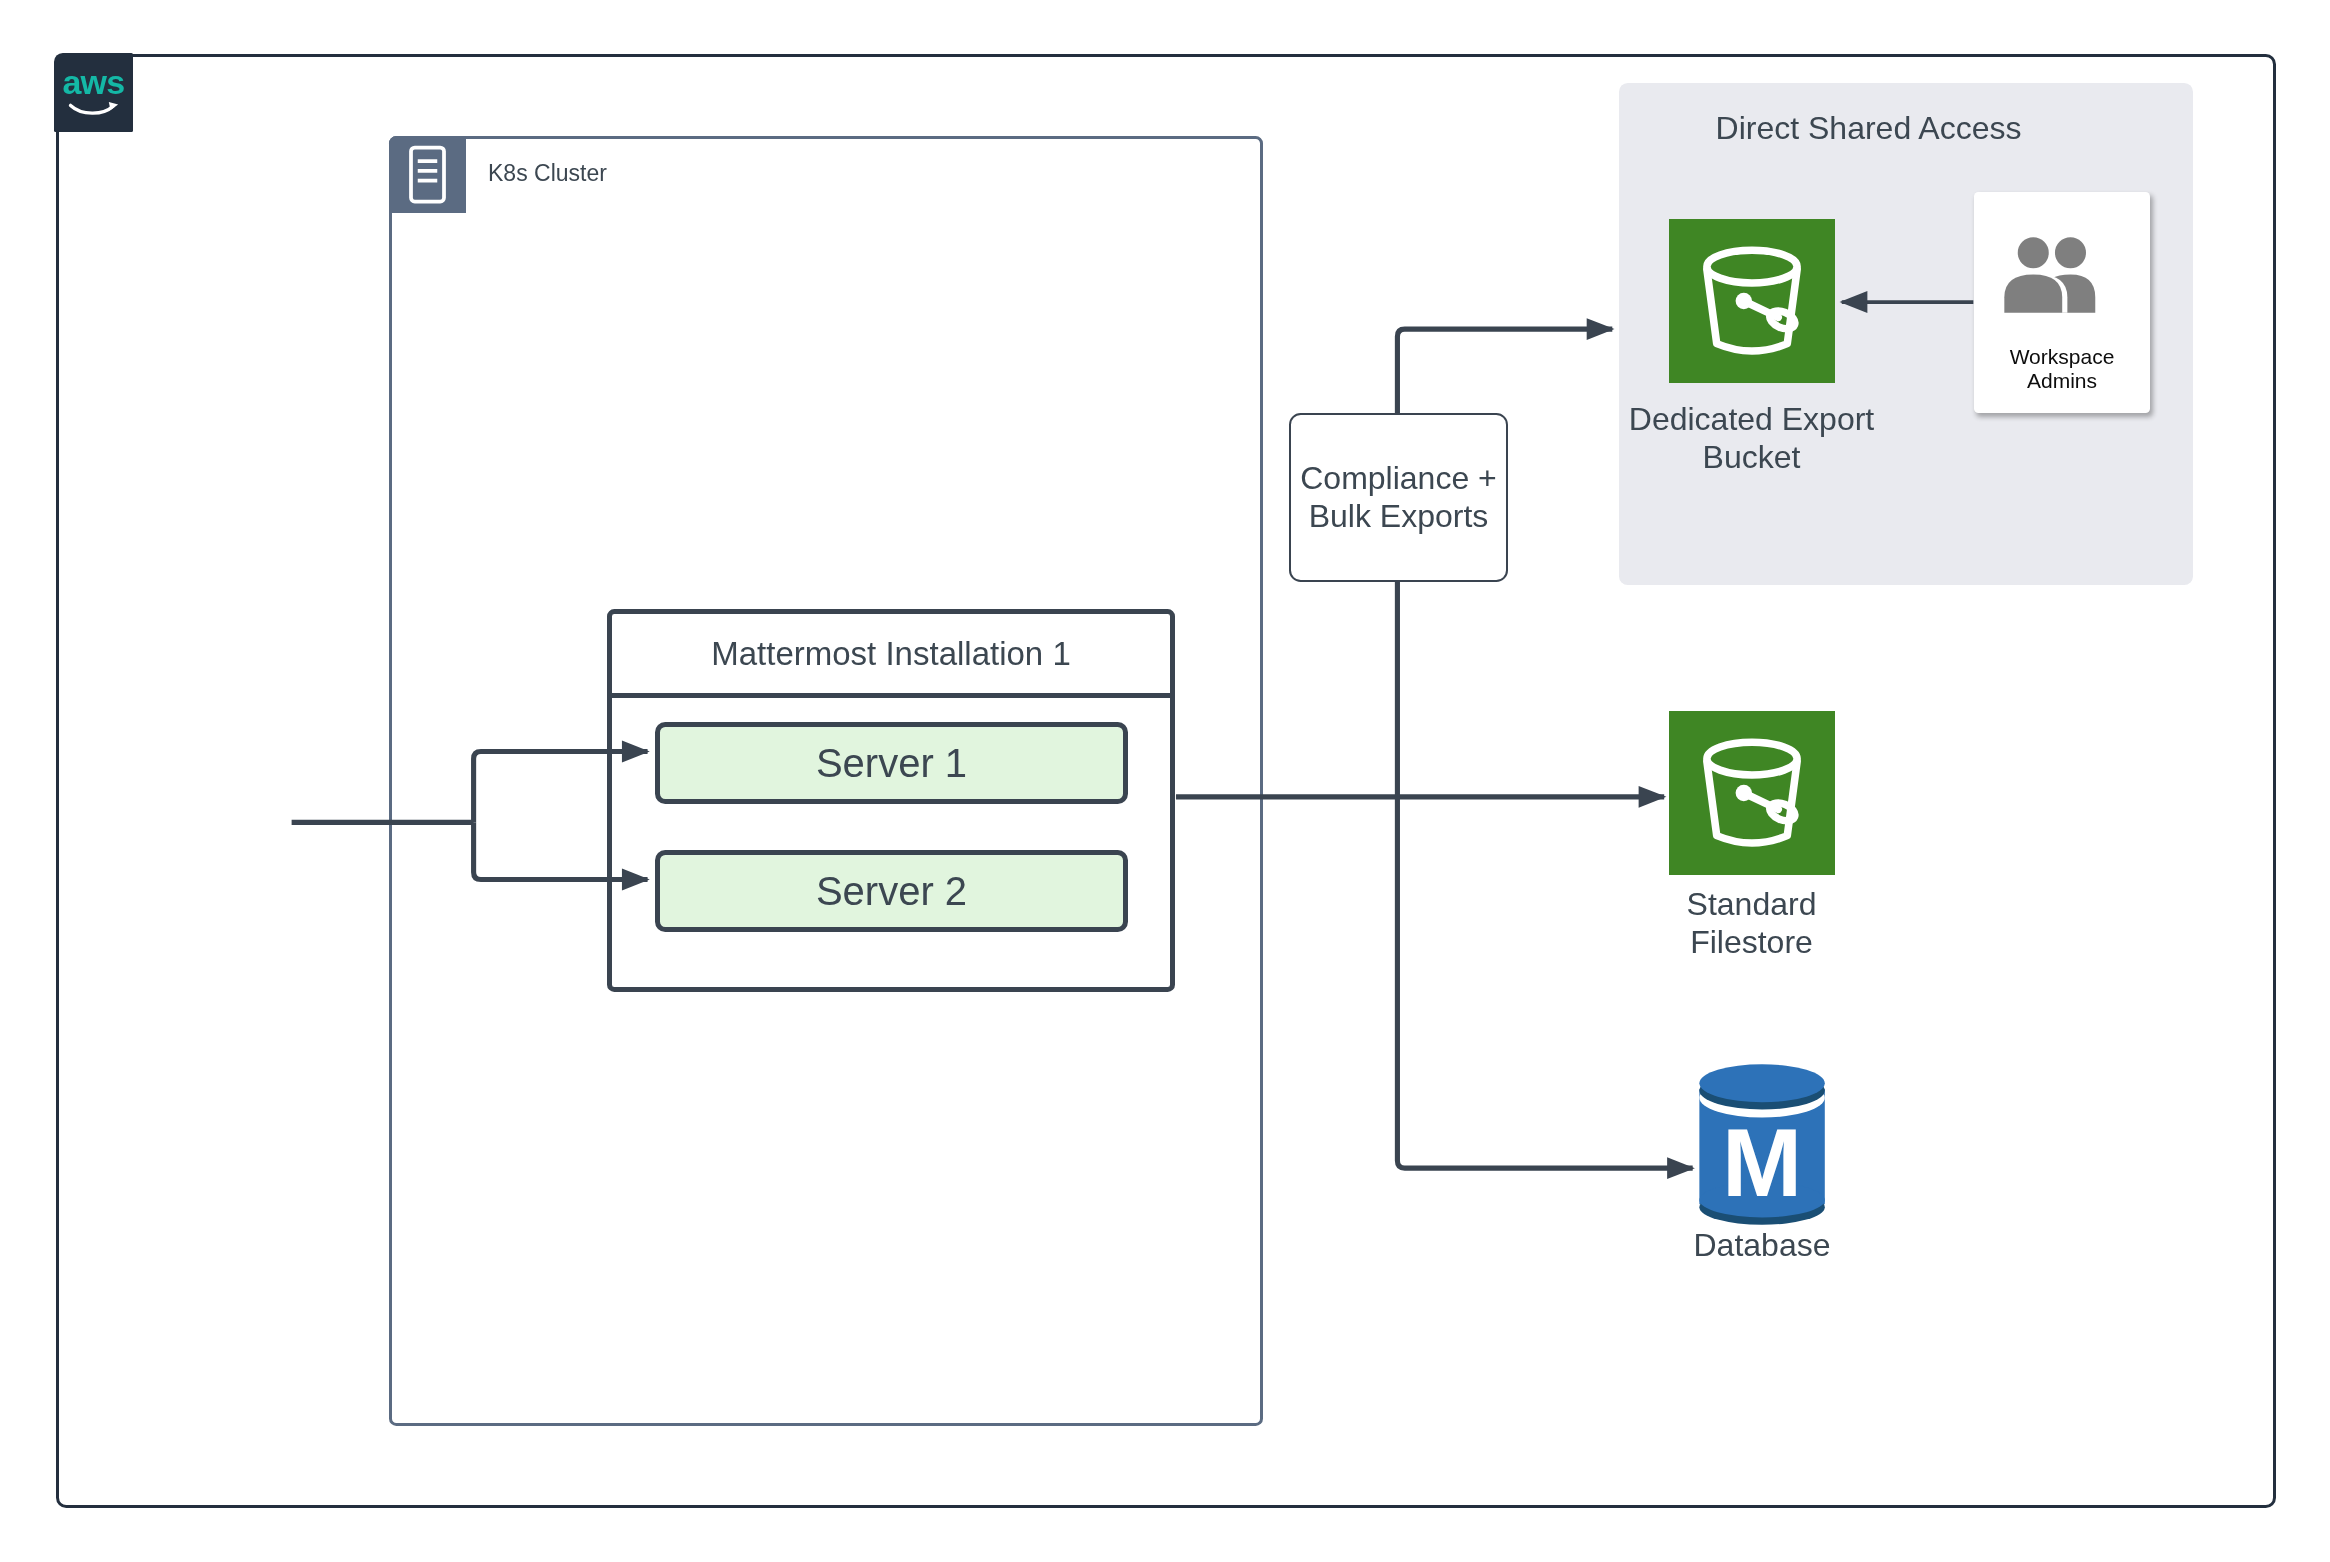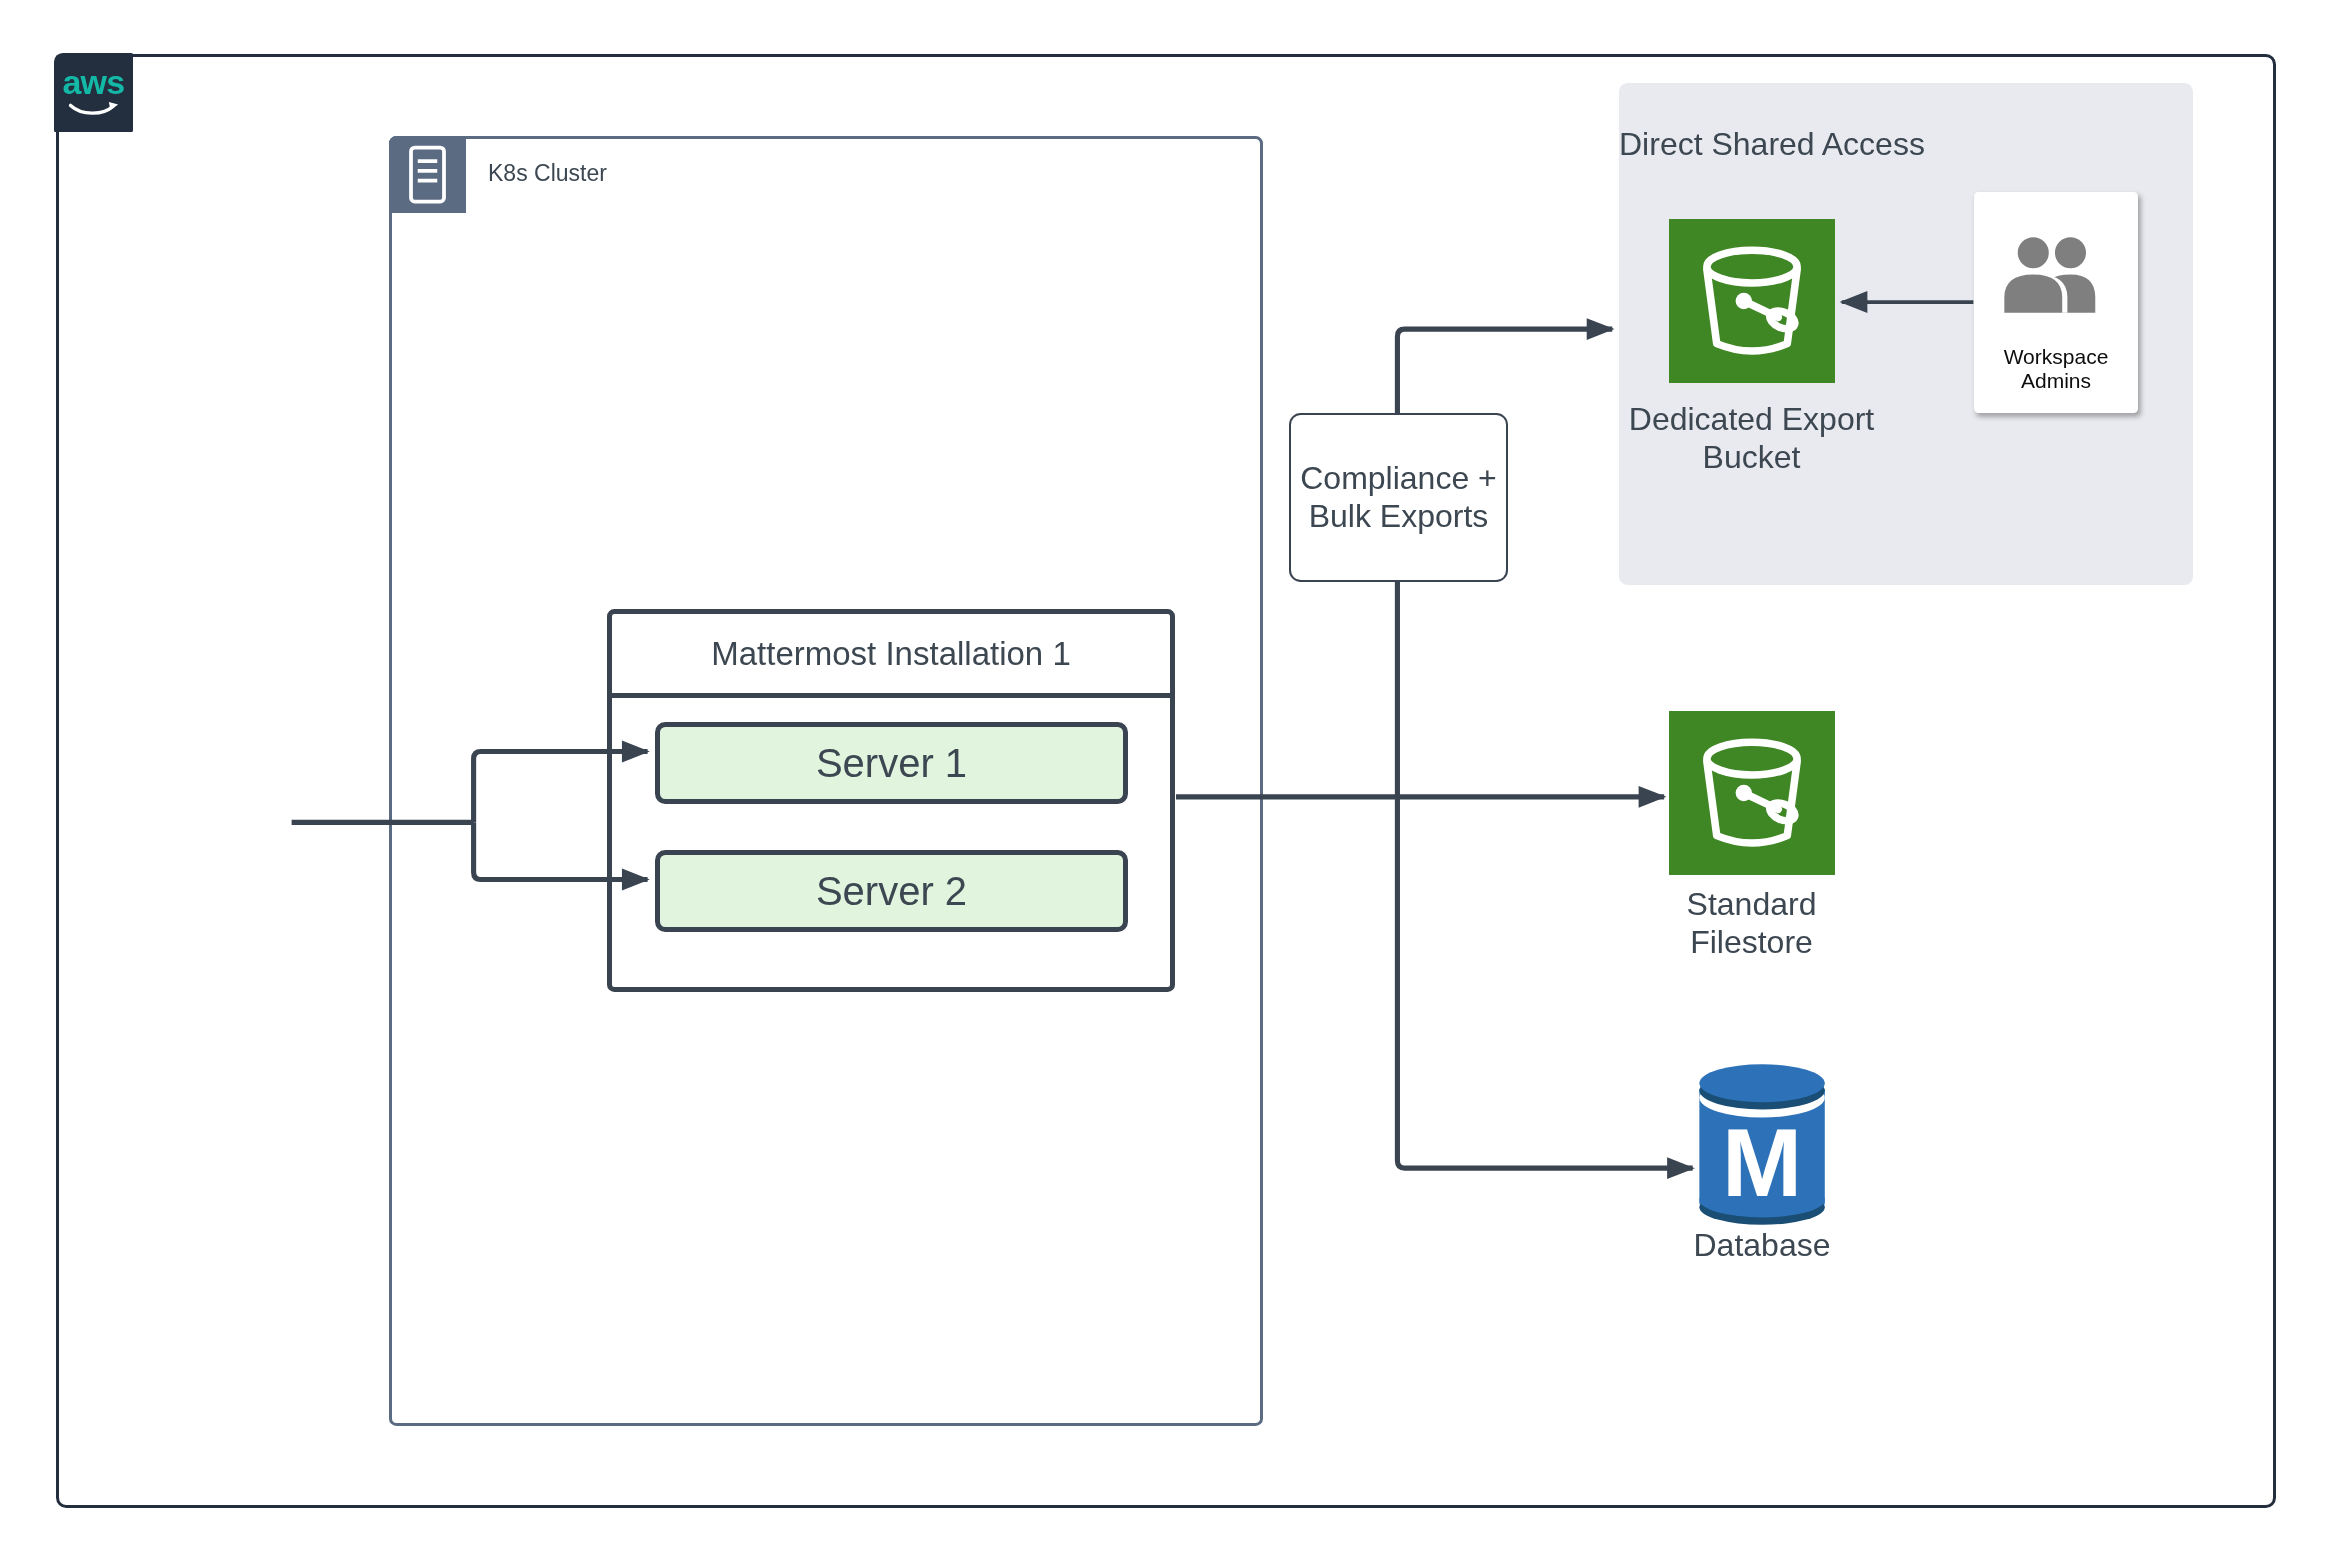--- a/index.html
+++ b/index.html
@@ -25,28 +25,28 @@
   .server1{top:96px;}
   .server2{top:224px;}
 
   .users-card{left:167px;top:748px;width:125px;height:179px;background:#fff;border:0.7px solid #bdbdbd;border-radius:7.3px;box-shadow:2.2px 2.2px 4.4px rgba(0,0,0,0.3);z-index:4;}
   .users-icon{position:absolute;left:20.5px;top:13px;}
   .users-label{position:absolute;left:0;top:0.7px;width:100%;height:100%;align-items:flex-end;padding-bottom:38px;box-sizing:border-box;font-size:20.5px;color:#0d0d0d;}
 
   .compliance-box{left:1289px;top:413px;width:215px;height:165px;background:#fff;border:2.2px solid #3A4450;border-radius:11.7px;font-size:32px;line-height:1.18;z-index:4;}
 
   .shared-panel{left:1619px;top:83px;width:574px;height:502px;background:#E9EAEF;border-radius:8.8px;z-index:1;}
-  .shared-title{left:1619px;top:110px;width:499px;font-size:32px;z-index:2;margin-top:16px;}
+  .shared-title{left:1619px;top:110px;width:499px;font-size:32px;text-align:center;z-index:2;}
 
   .bucket-sq{width:166px;height:164px;background:#3F8624;z-index:2;}
   .dedicated-bucket{left:1669px;top:219px;}
   .standard-bucket{left:1669px;top:711px;}
   .icon-label{width:307px;text-align:center;font-size:32px;line-height:1.18;z-index:2;}
 
-  .ws-card{left:1974px;top:192px;width:164px;height:221px;background:#fff;border-radius:4.4px;box-shadow:2.9px 3.7px 5.1px rgba(0,0,0,0.3);z-index:4;}
+  .ws-card{left:1974px;top:192px;width:164px;height:221px;background:#fff;border-radius:4.4px;box-shadow:2.9px 3.7px 5.1px rgba(0,0,0,0.3);z-index:4;padding-left:12px;}
   .ws-icon{position:absolute;left:20px;top:40px;}
   .ws-label{position:absolute;left:0;bottom:20.5px;width:100%;text-align:center;font-size:21px;color:#0d0d0d;}
 
   .db-label{left:1616px;top:1227px;width:292px;text-align:center;font-size:32px;z-index:2;}
 
   .connectors{left:0;top:0;z-index:3;pointer-events:none;}
 </style>
 </head>
 <body>
 

